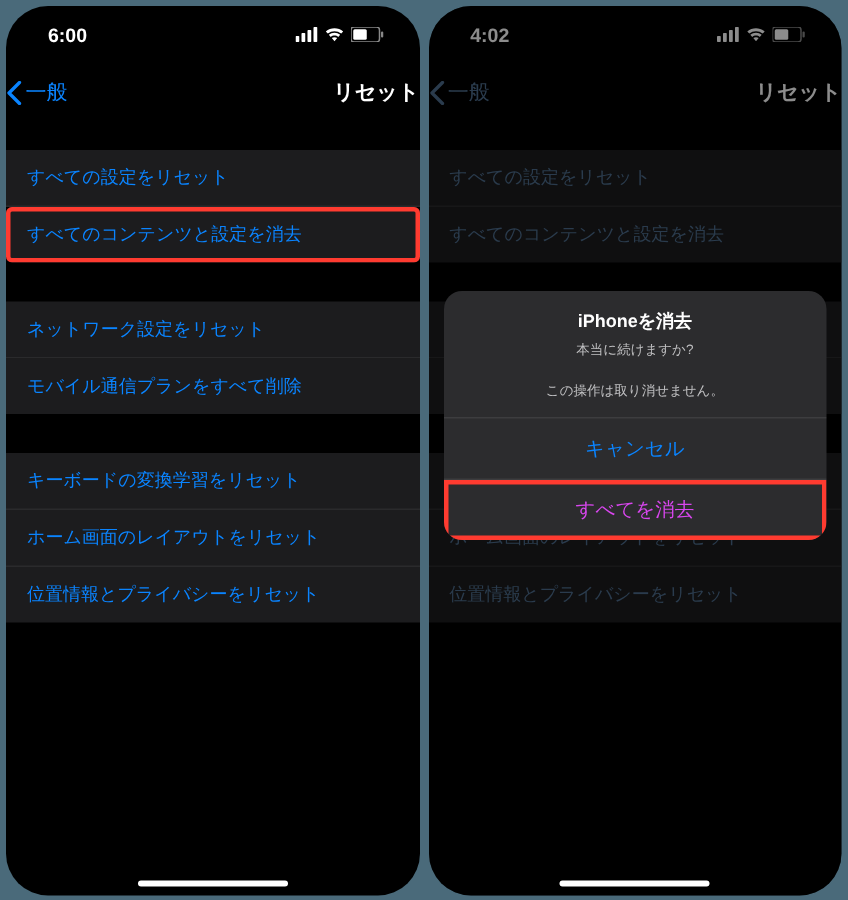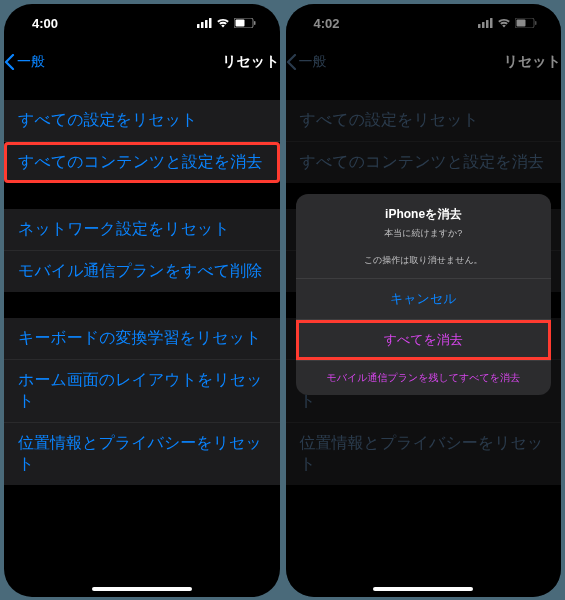--- a/index.html
+++ b/index.html
@@ -53,21 +53,21 @@
       text-align: right;
       font-size: 14px;
       font-weight: 600;
       pointer-events: none;
     }
     .list { margin-top: 18px; }
     .group { margin-bottom: 26px; }
     .row {
       background: #1c1c1e;
       padding: 10px 14px;
-      font-size: 16px;
+      font-size: 12px;
       color: #0a84ff;
       border-bottom: 1px solid #2a2a2c;
     }
     .row:last-child { border-bottom: none; }
     .highlight-red {
       box-shadow: inset 0 0 0 3px #ff3b30;
       border-radius: 4px;
       position: relative;
     }
     .dimmed .row { color: #4d6c8c; }
@@ -115,21 +115,21 @@
       border-radius: 3px;
       background: #fff;
     }
     svg { display: block; }
   </style>
 </head>
 <body>
 
 <div class="phone">
   <div class="status-bar">
-    <span>4:00</span>
+    <span>6:00</span>
     <div class="status-right">
       <span>
         <svg width="15" height="10" viewBox="0 0 15 10">
             <rect x="0" y="6" width="2.5" height="4" fill="#fff" rx="0.5"></rect>
             <rect x="4" y="4" width="2.5" height="6" fill="#fff" rx="0.5"></rect>
             <rect x="8" y="2" width="2.5" height="8" fill="#fff" rx="0.5"></rect>
             <rect x="12" y="0" width="2.5" height="10" fill="#fff" rx="0.5"></rect>
           </svg>
       </span>
       <span>
@@ -236,17 +236,16 @@
     <div class="sheet-header">
       <div class="sheet-title">iPhoneを消去</div>
       <div class="sheet-msg">
         <span>本当に続けますか?</span><br>
         <br>
         <span>この操作は取り消せません。</span>
       </div>
     </div>
     <div class="sheet-btn"><span>キャンセル</span></div>
     <div class="sheet-btn destructive boxed"><span>すべてを消去</span></div>
-    <div class="sheet-btn destructive small"><span>モバイル通信プランを残してすべてを消去</span></div>
   </div>
 
   <div class="home-indicator"></div>
 </div>
 
 </body></html>

